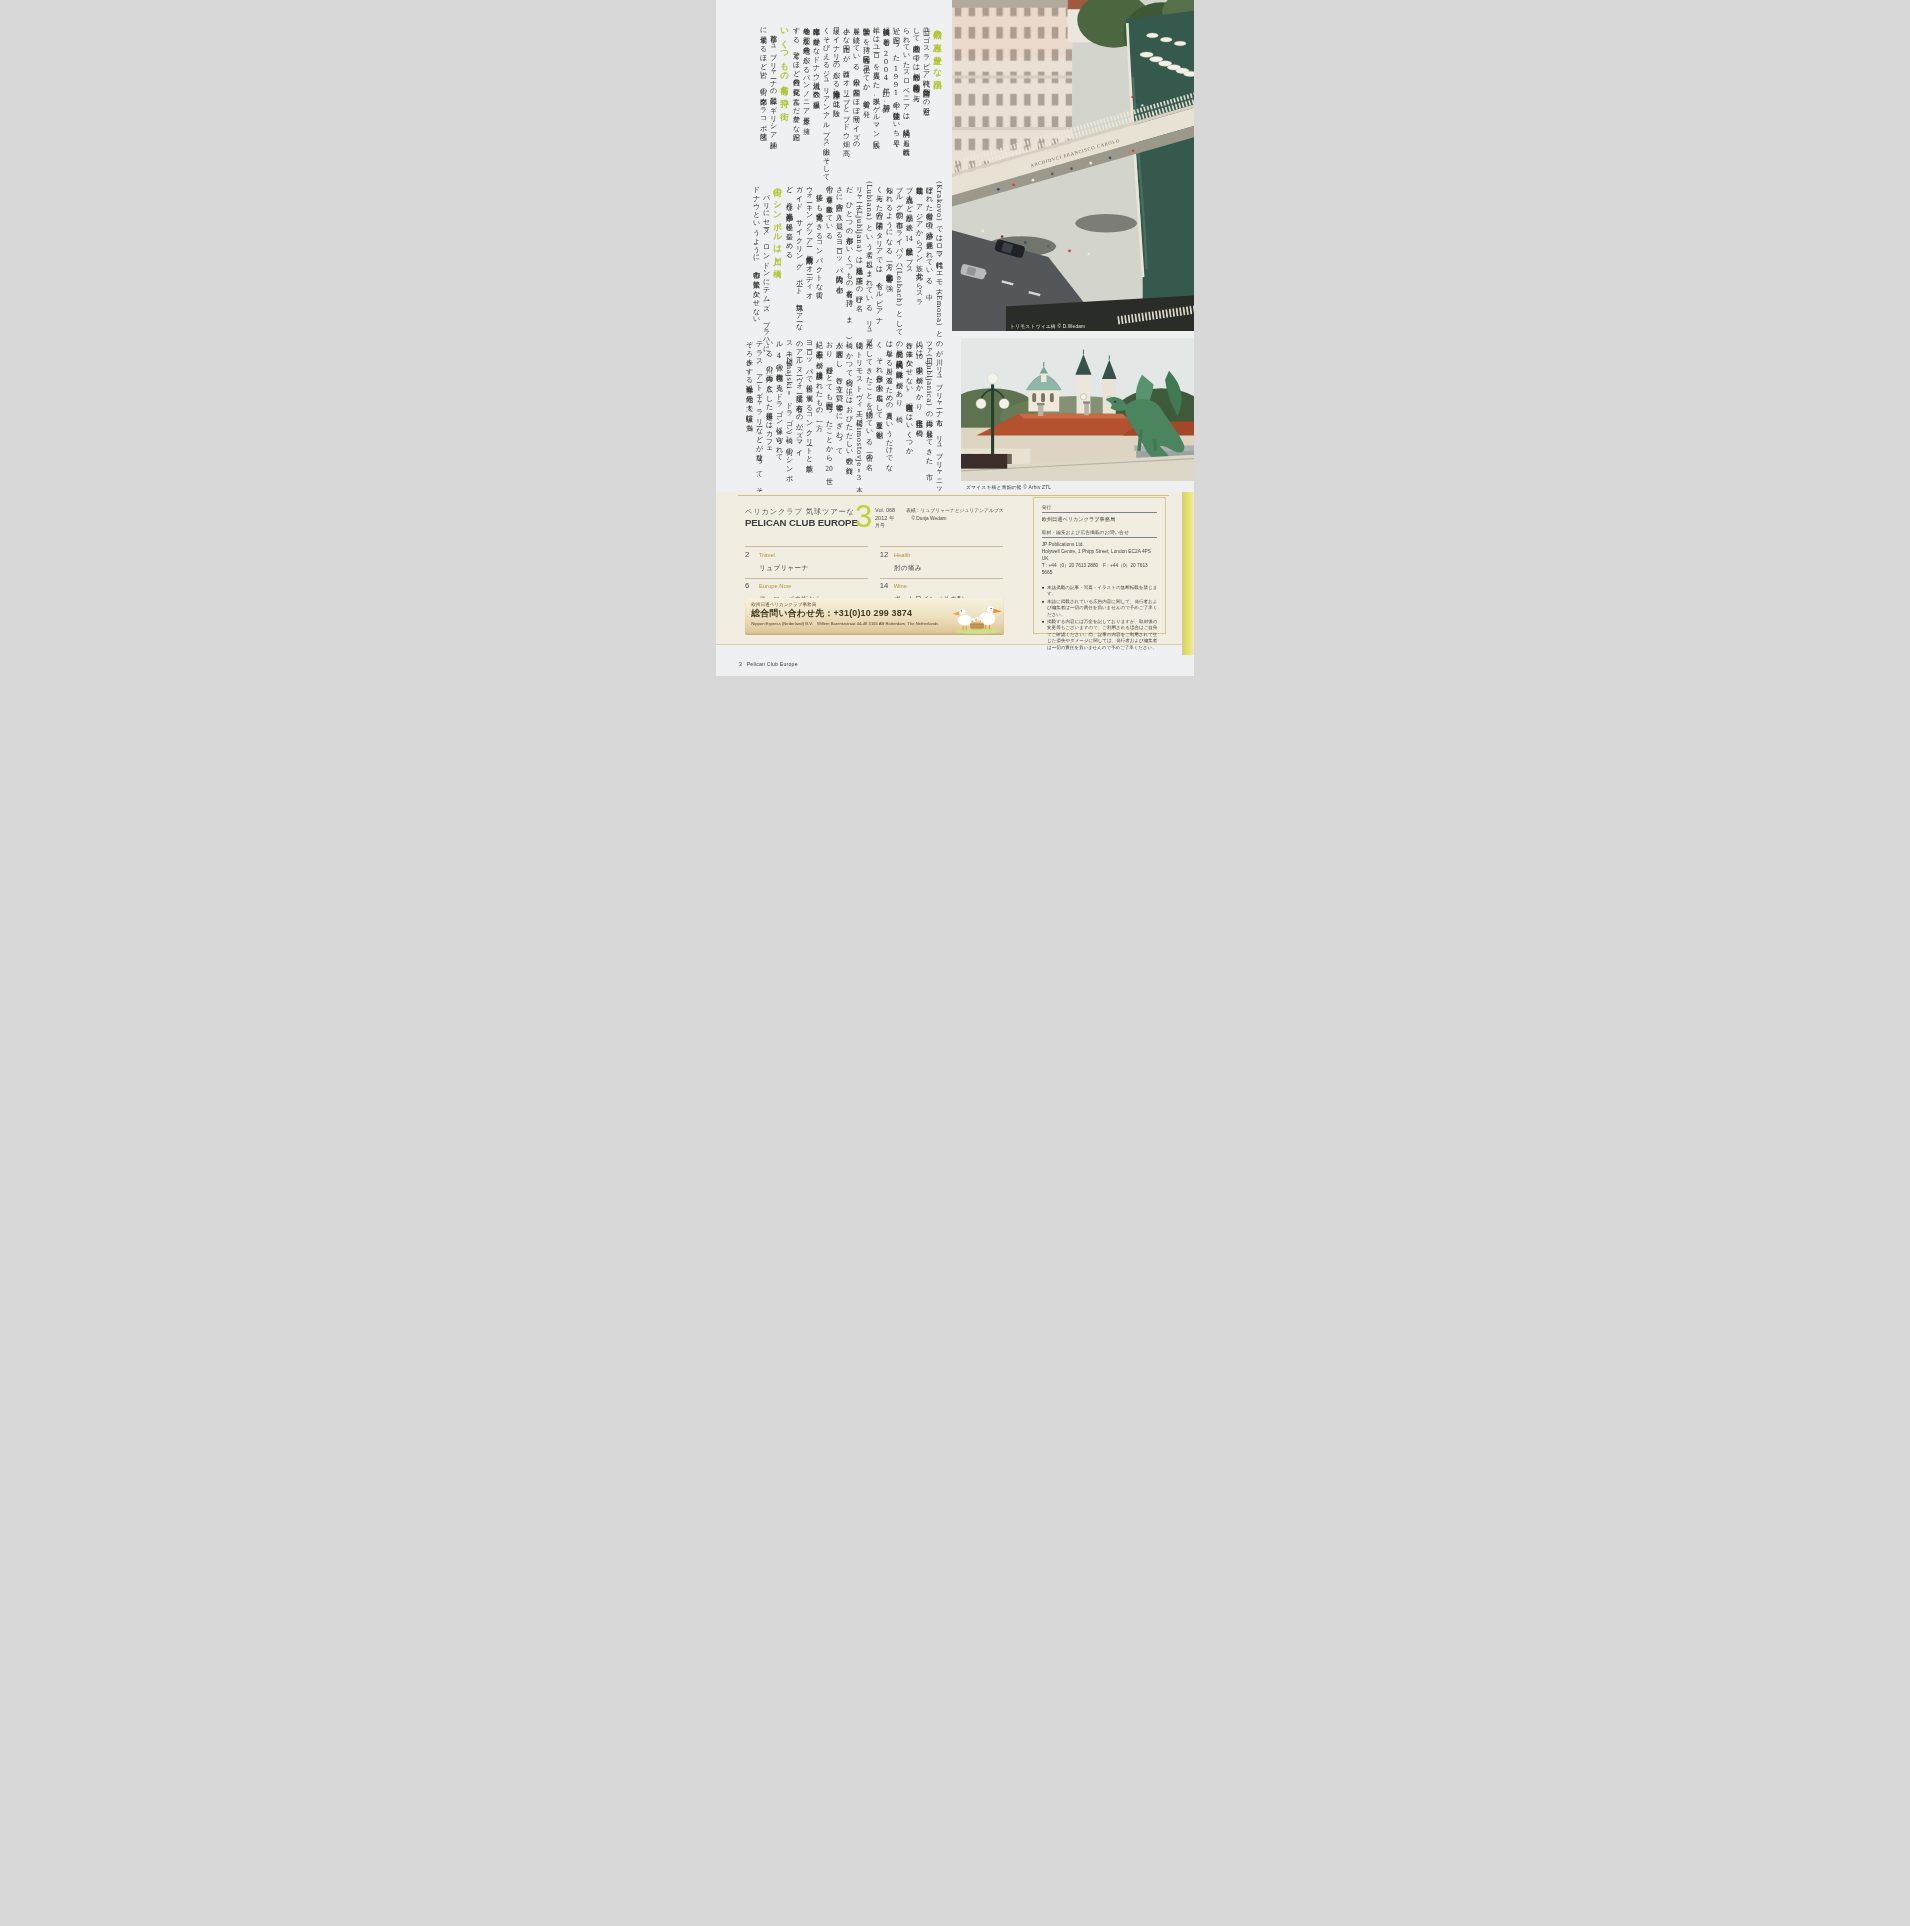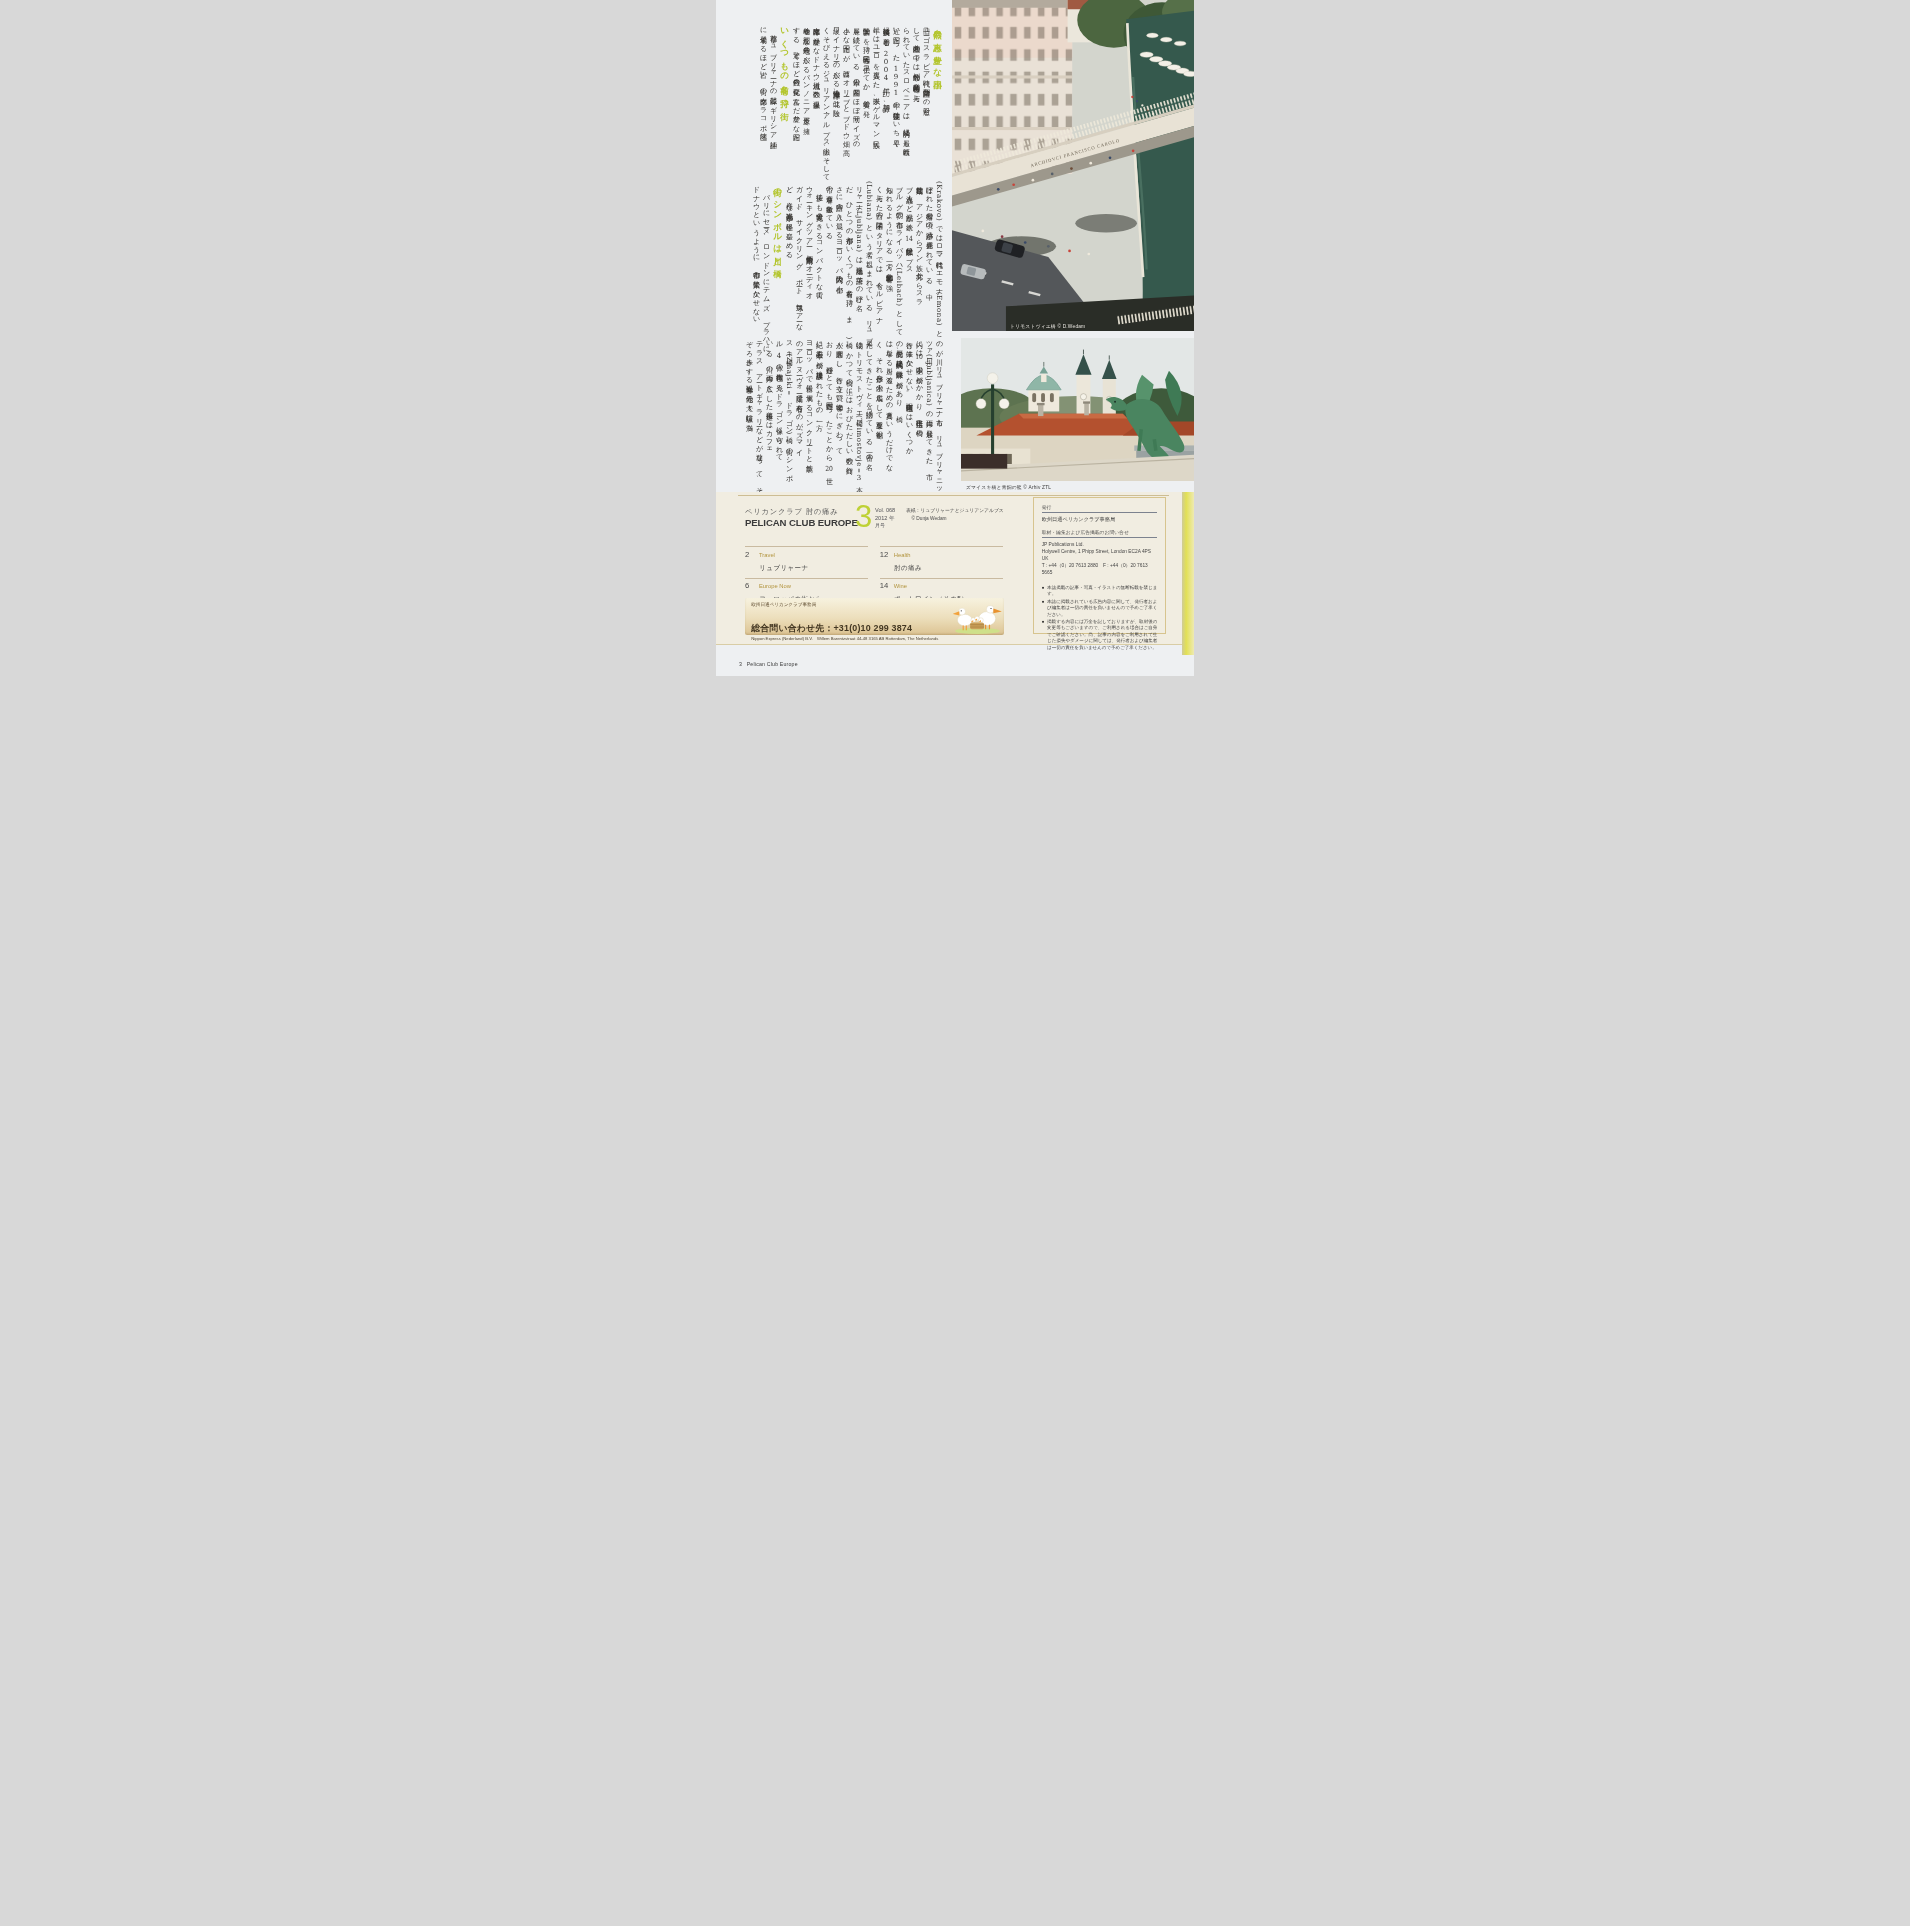--- a/index.html
+++ b/index.html
@@ -57,21 +57,21 @@
   .toc-entry{border-top:0.4px solid #c9baa0;padding:2.7px 0 3.5px 0;}
   .toc-entry:nth-child(even){border-bottom:0.4px solid #c9baa0;}
   .toc-num{display:inline-block;width:14px;font-size:7.7px;color:#4b4b4b;}
   .toc-cat{font-size:5.8px;color:#b2943e;}
   .toc-title{font-size:6.5px;color:#3e3e3e;letter-spacing:0.4px;margin:5px 0 1.5px 14.3px;}
 
   .contact-bar{position:absolute;left:29px;top:106px;width:259px;height:37px;border-radius:2.3px;
                background:linear-gradient(180deg,#f7f2df 0%,#ecdebb 55%,#dcc392 100%);
                box-shadow:inset 0 -1.2px 1.5px rgba(120,90,40,.25);padding:3.5px 6.2px;box-sizing:border-box;}
   .cb-org{font-size:4.6px;color:#5f4c30;}
-  .cb-phone{font-size:8.9px;font-weight:bold;color:#433722;margin-top:15px;letter-spacing:0.2px;}
+  .cb-phone{font-size:8.9px;font-weight:bold;color:#433722;margin-top:0;letter-spacing:0.2px;}
   .cb-addr{font-size:4.2px;color:#4f4434;margin-top:1.9px;}
   .pelicans{position:absolute;right:2.3px;bottom:0.8px;width:49px;height:34px;}
 
   .side-strip{position:absolute;right:0;top:492px;width:11.6px;height:163px;
               background:linear-gradient(90deg,#cfcb97 0%,#e2e054 35%,#eeeab2 100%);}
 
   .footer{position:absolute;left:23px;top:661px;font-size:5.2px;color:#3c3c3c;letter-spacing:0.2px;}
   .footer .num{margin-right:4.6px;}
 </style>
 </head>
@@ -317,21 +317,21 @@
         <div class="vcol" data-interactable="false">ル、<span class="tcy">4</span>体の青銅色に光るドラゴン像に守られて</div>
         <div class="vcol" data-interactable="false">いる。川の両岸の広々とした遊歩道にはカフェ</div>
         <div class="vcol" data-interactable="false">テラス、アートギャラリーなどが連なって、そ</div>
         <div class="vcol" data-interactable="false">ぞろ歩きする観光客や地元の人々で喧騒に満ち</div>
       </div>
     </div>
 
   <div class="panel" data-interactable="false">
     <div class="rule-top" data-interactable="false"></div>
 
-    <div class="mast-jp" data-interactable="false">ペリカンクラブ 肘の痛み</div>
+    <div class="mast-jp" data-interactable="false">ペリカンクラブ 気球ツアーな</div>
     <div class="mast-en" data-interactable="false">PELICAN CLUB EUROPE</div>
 
     <div class="issue-num" data-interactable="false">3</div>
     <div class="issue-meta" data-interactable="false">
       <div data-interactable="false">Vol. 068</div>
       <div data-interactable="false">2012 年</div>
       <div class="small" data-interactable="false">月号</div>
     </div>
 
     <div class="cover" data-interactable="false">

